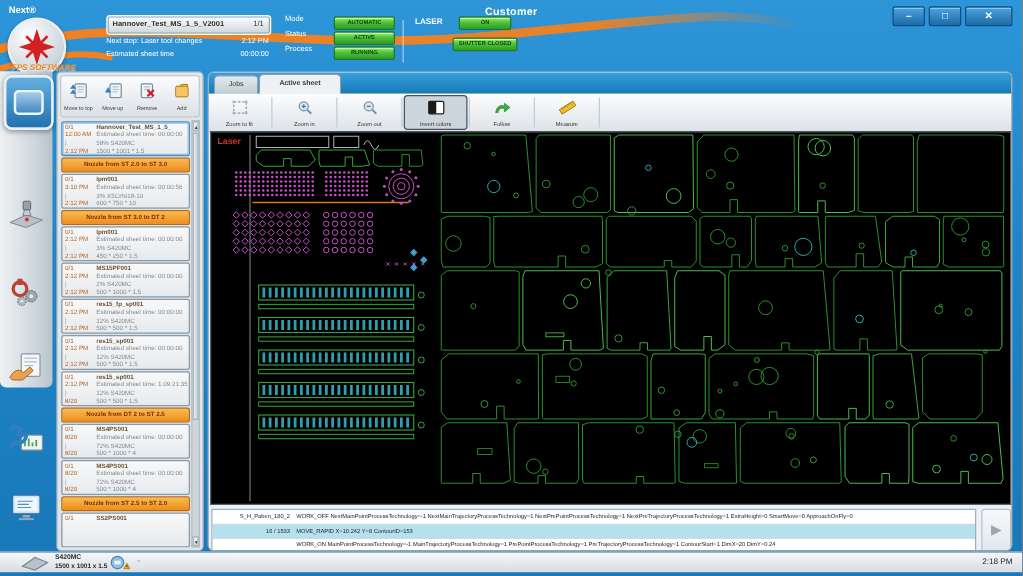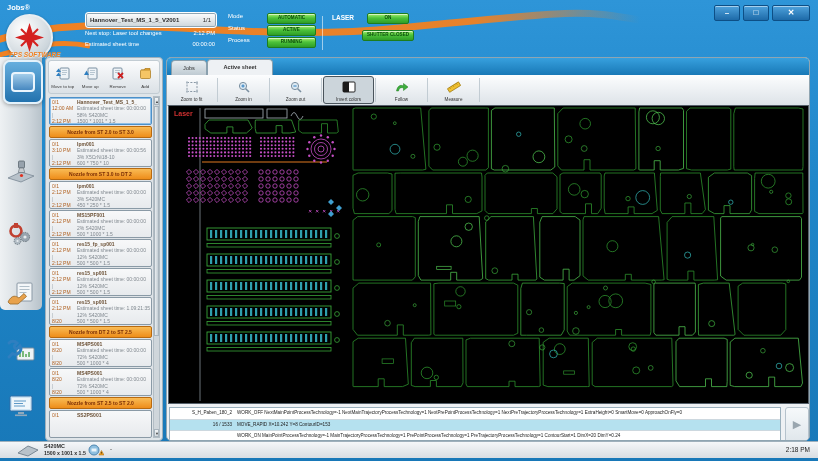--- a/index.html
+++ b/index.html
@@ -128,21 +128,22 @@
       <defs>
         <linearGradient id="og" x1="0" y1="0" x2="1" y2="0">
           <stop offset="0" stop-color="#f08122" stop-opacity="1"></stop>
           <stop offset=".75" stop-color="#f08122" stop-opacity=".95"></stop>
           <stop offset="1" stop-color="#f08122" stop-opacity="0"></stop>
         </linearGradient>
       </defs>
       <path d="M-20,46 C90,2 220,46 400,28 S580,10 640,20" fill="none" stroke="url(#og)" stroke-width="7"></path>
       <path d="M-20,60 C40,44 60,40 90,46" fill="none" stroke="#f08122" stroke-width="5"></path>
     </svg>
-    <div class="app-title">Jobs®</div>
+    <div class="app-title">Next®</div>
+    <div class="header-title">Customer</div>
     <div class="winbtns">
       <div class="winbtn">–</div>
       <div class="winbtn">□</div>
       <div class="winbtn close">✕</div>
     </div>
     <div id="logo">
       <svg width="43" height="43" viewBox="0 0 43 43">
         <path d="M21.5 7 L25 18 L36 21.5 L25 25 L21.5 36 L18 25 L7 21.5 L18 18 Z" fill="#d42020"></path>
         <path d="M13 13 L30 30 M30 13 L13 30" stroke="#d42020" stroke-width="2"></path>
       </svg>

